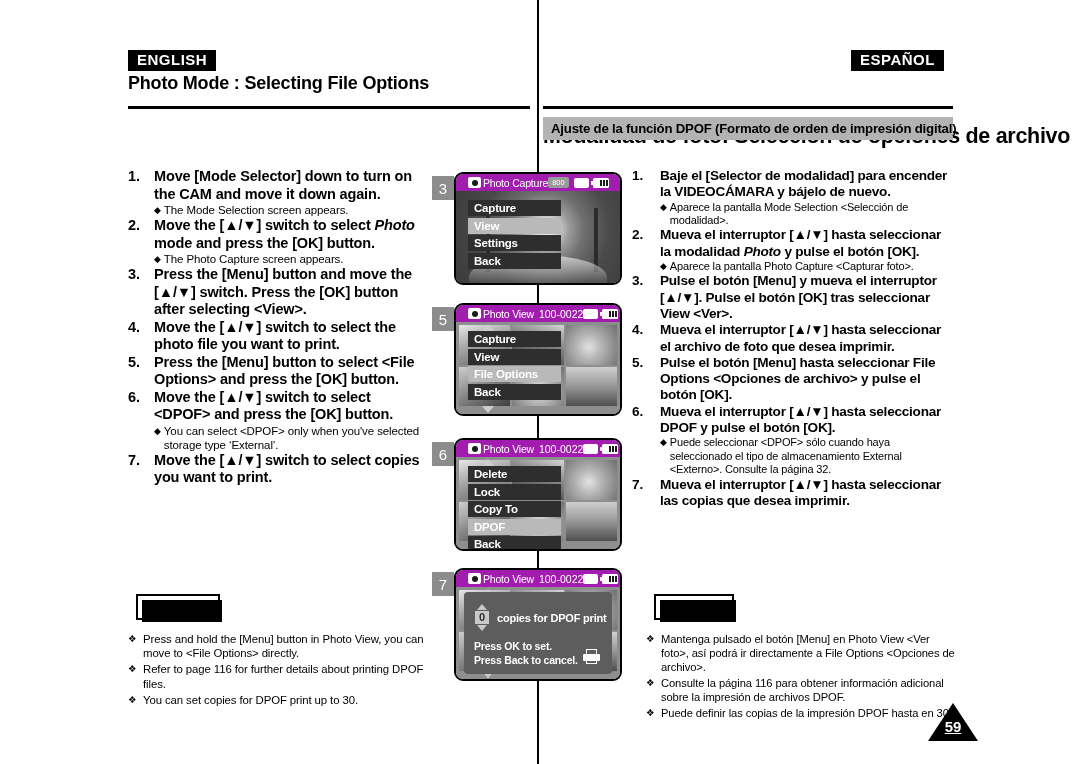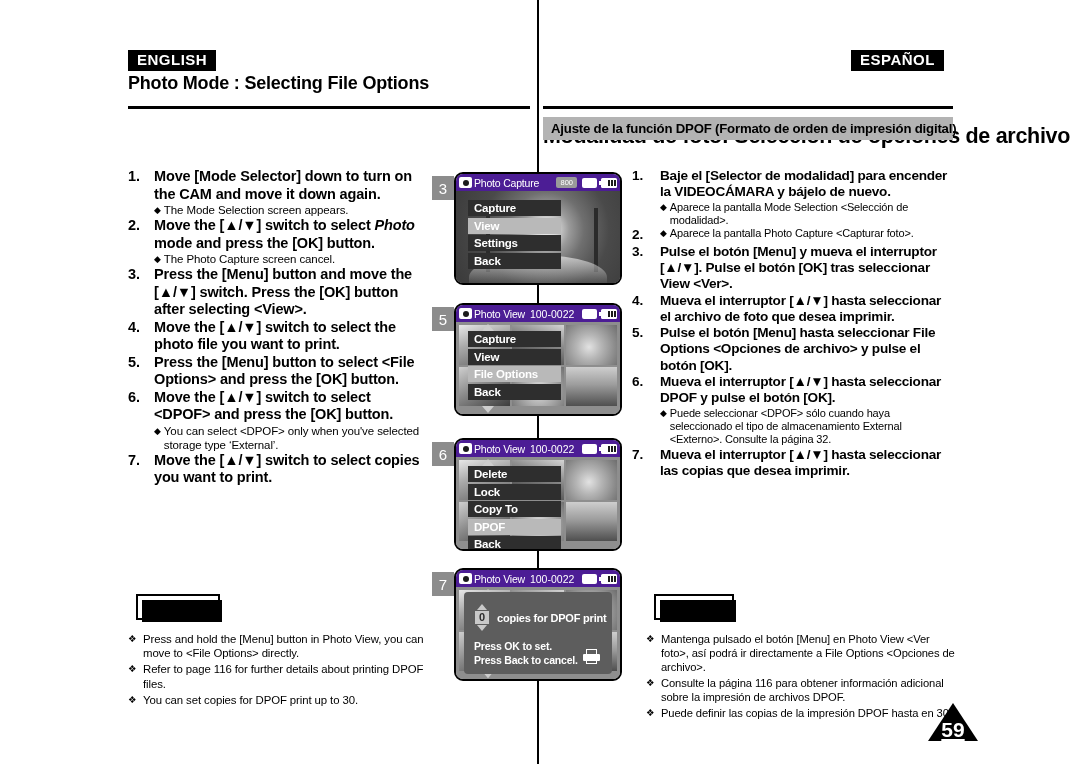--- a/index.html
+++ b/index.html
@@ -225,24 +225,24 @@
     width: 168px;
     border: 2px solid #000000;
     border-radius: 9px;
     background: #cfcfcf;
     overflow: hidden;
     box-sizing: border-box;
   }
   .lcd-header {
     position: relative;
     height: 17px;
-    background: #4c1d95;
+    background: #a21caf;
     display: flex;
     align-items: center;
-    padding: 0 3px;
+    padding: 0 12px;
     box-sizing: border-box;
     z-index: 5;
   }
   .hdr-cam-icon {
     flex: 0 0 auto;
     width: 13px;
     height: 11px;
     background: #ffffff;
     border-radius: 2px;
     position: relative;
@@ -512,21 +512,21 @@
     border-right: 25px solid transparent;
     border-bottom: 38px solid #000000;
   }
   .page-badge-num {
     position: absolute;
     left: 928px;
     top: 718px;
     width: 50px;
     text-align: center;
     color: #ffffff;
-    font-size: 21px;
+    font-size: 15px;
     font-weight: bold;
     text-decoration: underline;
   }
 </style>
 </head>
 <body>
 
 <div class="page">
 
   <div class="center-divider"></div>
@@ -545,21 +545,21 @@
             <span>The Mode Selection screen appears.</span>
           </div>
         </div>
       </div>
       <div class="step">
         <div class="step-num">2.</div>
         <div class="step-body">
           <div class="step-text">Move the [▲/▼] switch to select <em>Photo</em> mode and press the [OK] button.</div>
           <div class="sub-note">
             <span class="dia">◆</span>
-            <span>The Photo Capture screen cancel.</span>
+            <span>The Photo Capture screen appears.</span>
           </div>
         </div>
       </div>
       <div class="step">
         <div class="step-num">3.</div>
         <div class="step-body">
           <div class="step-text">Press the [Menu] button and move the [▲/▼] switch. Press the [OK] button after selecting &lt;View&gt;.</div>
         </div>
       </div>
       <div class="step">
@@ -622,20 +622,21 @@
           <div class="step-text">Baje el [Selector de modalidad] para encender la VIDEOCÁMARA y bájelo de nuevo.</div>
           <div class="sub-note">
             <span class="dia">◆</span>
             <span>Aparece la pantalla Mode Selection &lt;Selección de modalidad&gt;.</span>
           </div>
         </div>
       </div>
       <div class="step">
         <div class="step-num">2.</div>
         <div class="step-body">
+          <div class="step-text">Mueva el interruptor [▲/▼] hasta seleccionar la modalidad <em>Photo</em> y pulse el botón [OK].</div>
           <div class="sub-note">
             <span class="dia">◆</span>
             <span>Aparece la pantalla Photo Capture &lt;Capturar foto&gt;.</span>
           </div>
         </div>
       </div>
       <div class="step">
         <div class="step-num">3.</div>
         <div class="step-body">
           <div class="step-text">Pulse el botón [Menu] y mueva el interruptor [▲/▼]. Pulse el botón [OK] tras seleccionar View &lt;Ver&gt;.</div>

